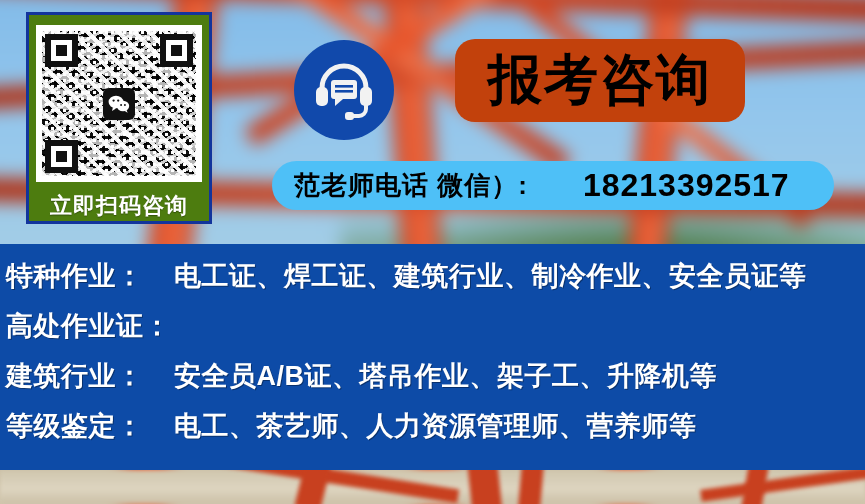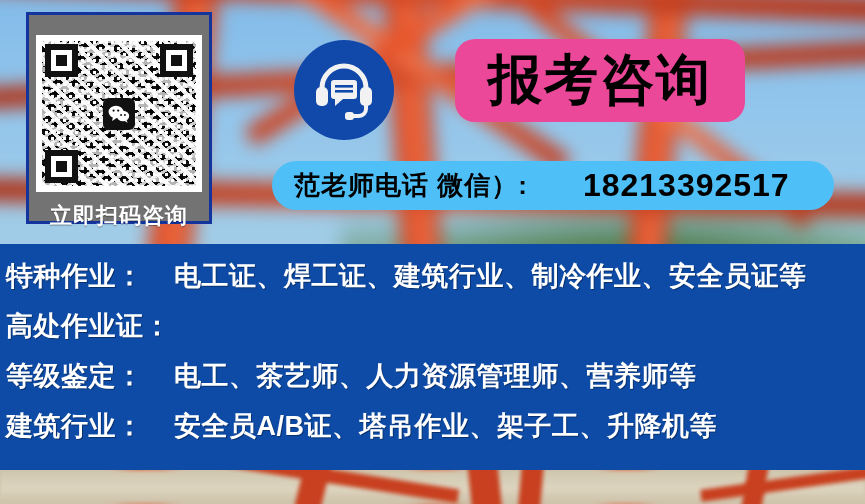--- a/index.html
+++ b/index.html
@@ -67,24 +67,24 @@
     filter: blur(2px);
   }
 
   
   .qr-card {
     position: absolute;
     left: 26px;
     top: 12px;
     width: 186px;
     height: 212px;
-    background: #737373;
+    background: #4d7c0f;
     border: 3px solid #12349c;
     box-sizing: border-box;
-    padding: 20px 7px 0 7px;
+    padding: 10px 7px 0 7px;
   }
   .qr-inner {
     width: 100%;
     height: 157px;
     background: #ffffff;
     box-sizing: border-box;
     padding: 6px;
     position: relative;
   }
   .qr-canvas {
@@ -158,21 +158,21 @@
     justify-content: center;
   }
 
   
   .pill-title {
     position: absolute;
     left: 455px;
     top: 39px;
     width: 290px;
     height: 83px;
-    background: #ec4899;
+    background: #c2410c;
     border-radius: 20px;
     display: flex;
     align-items: center;
     justify-content: center;
     color: #000000;
     font-size: 54px;
     font-weight: bold;
     letter-spacing: 2px;
   }
   .pill-phone {
@@ -306,24 +306,24 @@
     <div class="list-row">
       <span class="cat">特种作业：</span>
       <span class="items">电工证、焊工证、建筑行业、制冷作业、安全员证等</span>
     </div>
 
     <div class="list-row">
       <span class="cat">高处作业证：</span>
     </div>
 
     <div class="list-row">
+      <span class="cat">建筑行业：</span>
+      <span class="items">安全员A/B证、塔吊作业、架子工、升降机等</span>
+    </div>
+
+    <div class="list-row">
       <span class="cat">等级鉴定：</span>
       <span class="items">电工、茶艺师、人力资源管理师、营养师等</span>
     </div>
 
-    <div class="list-row">
-      <span class="cat">建筑行业：</span>
-      <span class="items">安全员A/B证、塔吊作业、架子工、升降机等</span>
-    </div>
-
   </div>
 
 </div>
 
 </body></html>

